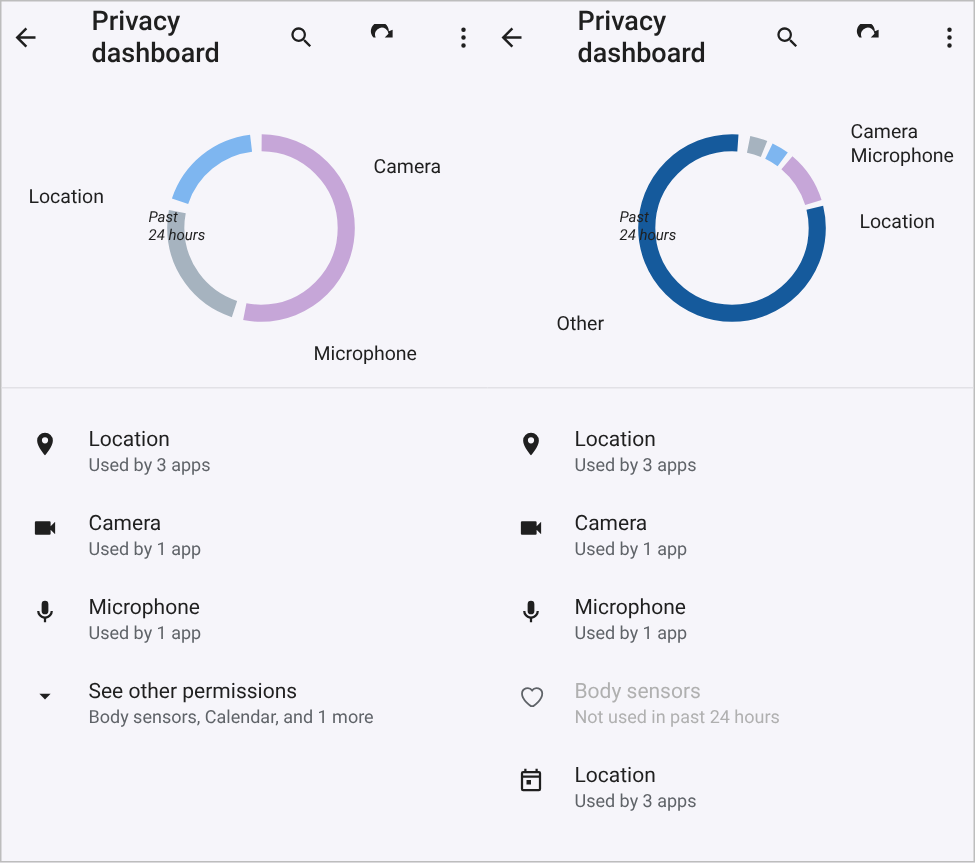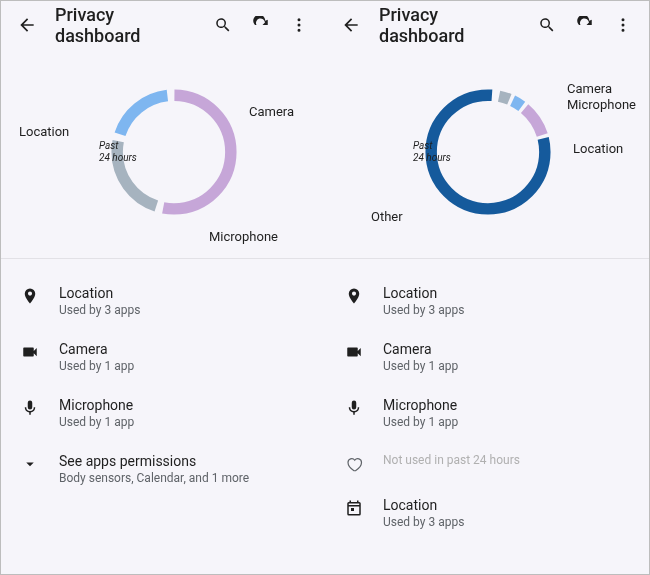--- a/index.html
+++ b/index.html
@@ -12,22 +12,22 @@
     border: 1px solid #bdbdbd;
   }
   .panel { width: 325px; display: flex; flex-direction: column; }
   .panel + .panel { border-left: 0px solid transparent; }
 
   
   .appbar {
     display: flex;
     align-items: center;
     height: 48px;
-    padding: 0 10px;
-    gap: 6px;
+    padding: 0 0;
+    gap: 22px;
   }
   .appbar .title { font-size: 18px; font-weight: 500; flex: 1; margin-left: 6px; }
   .iconbtn {
     width: 32px; height: 32px;
     display: flex; align-items: center; justify-content: center;
     border-radius: 50%;
     cursor: pointer;
   }
   .iconbtn svg { width: 20px; height: 20px; fill: #1f1f1f; }
   .iconbtn.small svg { width: 18px; height: 18px; }
@@ -190,21 +190,21 @@
           <div class="secondary">Used by 1 app</div>
         </div>
     </div>
     <div class="row">
       <div class="ico">
           <svg viewBox="0 0 24 24">
             <use href="#i-expand"></use>
           </svg>
         </div>
       <div class="txt">
-          <div class="primary">See apps permissions</div>
+          <div class="primary">See other permissions</div>
           <div class="secondary">Body sensors, Calendar, and 1 more</div>
         </div>
     </div>
   </div>
 </div>
 
 <div class="panel panel-b">
   <div class="appbar">
     <div class="iconbtn">
         <svg viewBox="0 0 24 24">
@@ -282,20 +282,21 @@
           <div class="secondary">Used by 1 app</div>
         </div>
     </div>
     <div class="row disabled">
       <div class="ico">
           <svg viewBox="0 0 24 24">
             <use href="#i-heart"></use>
           </svg>
         </div>
       <div class="txt">
+          <div class="primary">Body sensors</div>
           <div class="secondary">Not used in past 24 hours</div>
         </div>
     </div>
     <div class="row">
       <div class="ico">
           <svg viewBox="0 0 24 24">
             <use href="#i-calendar"></use>
           </svg>
         </div>
       <div class="txt">

